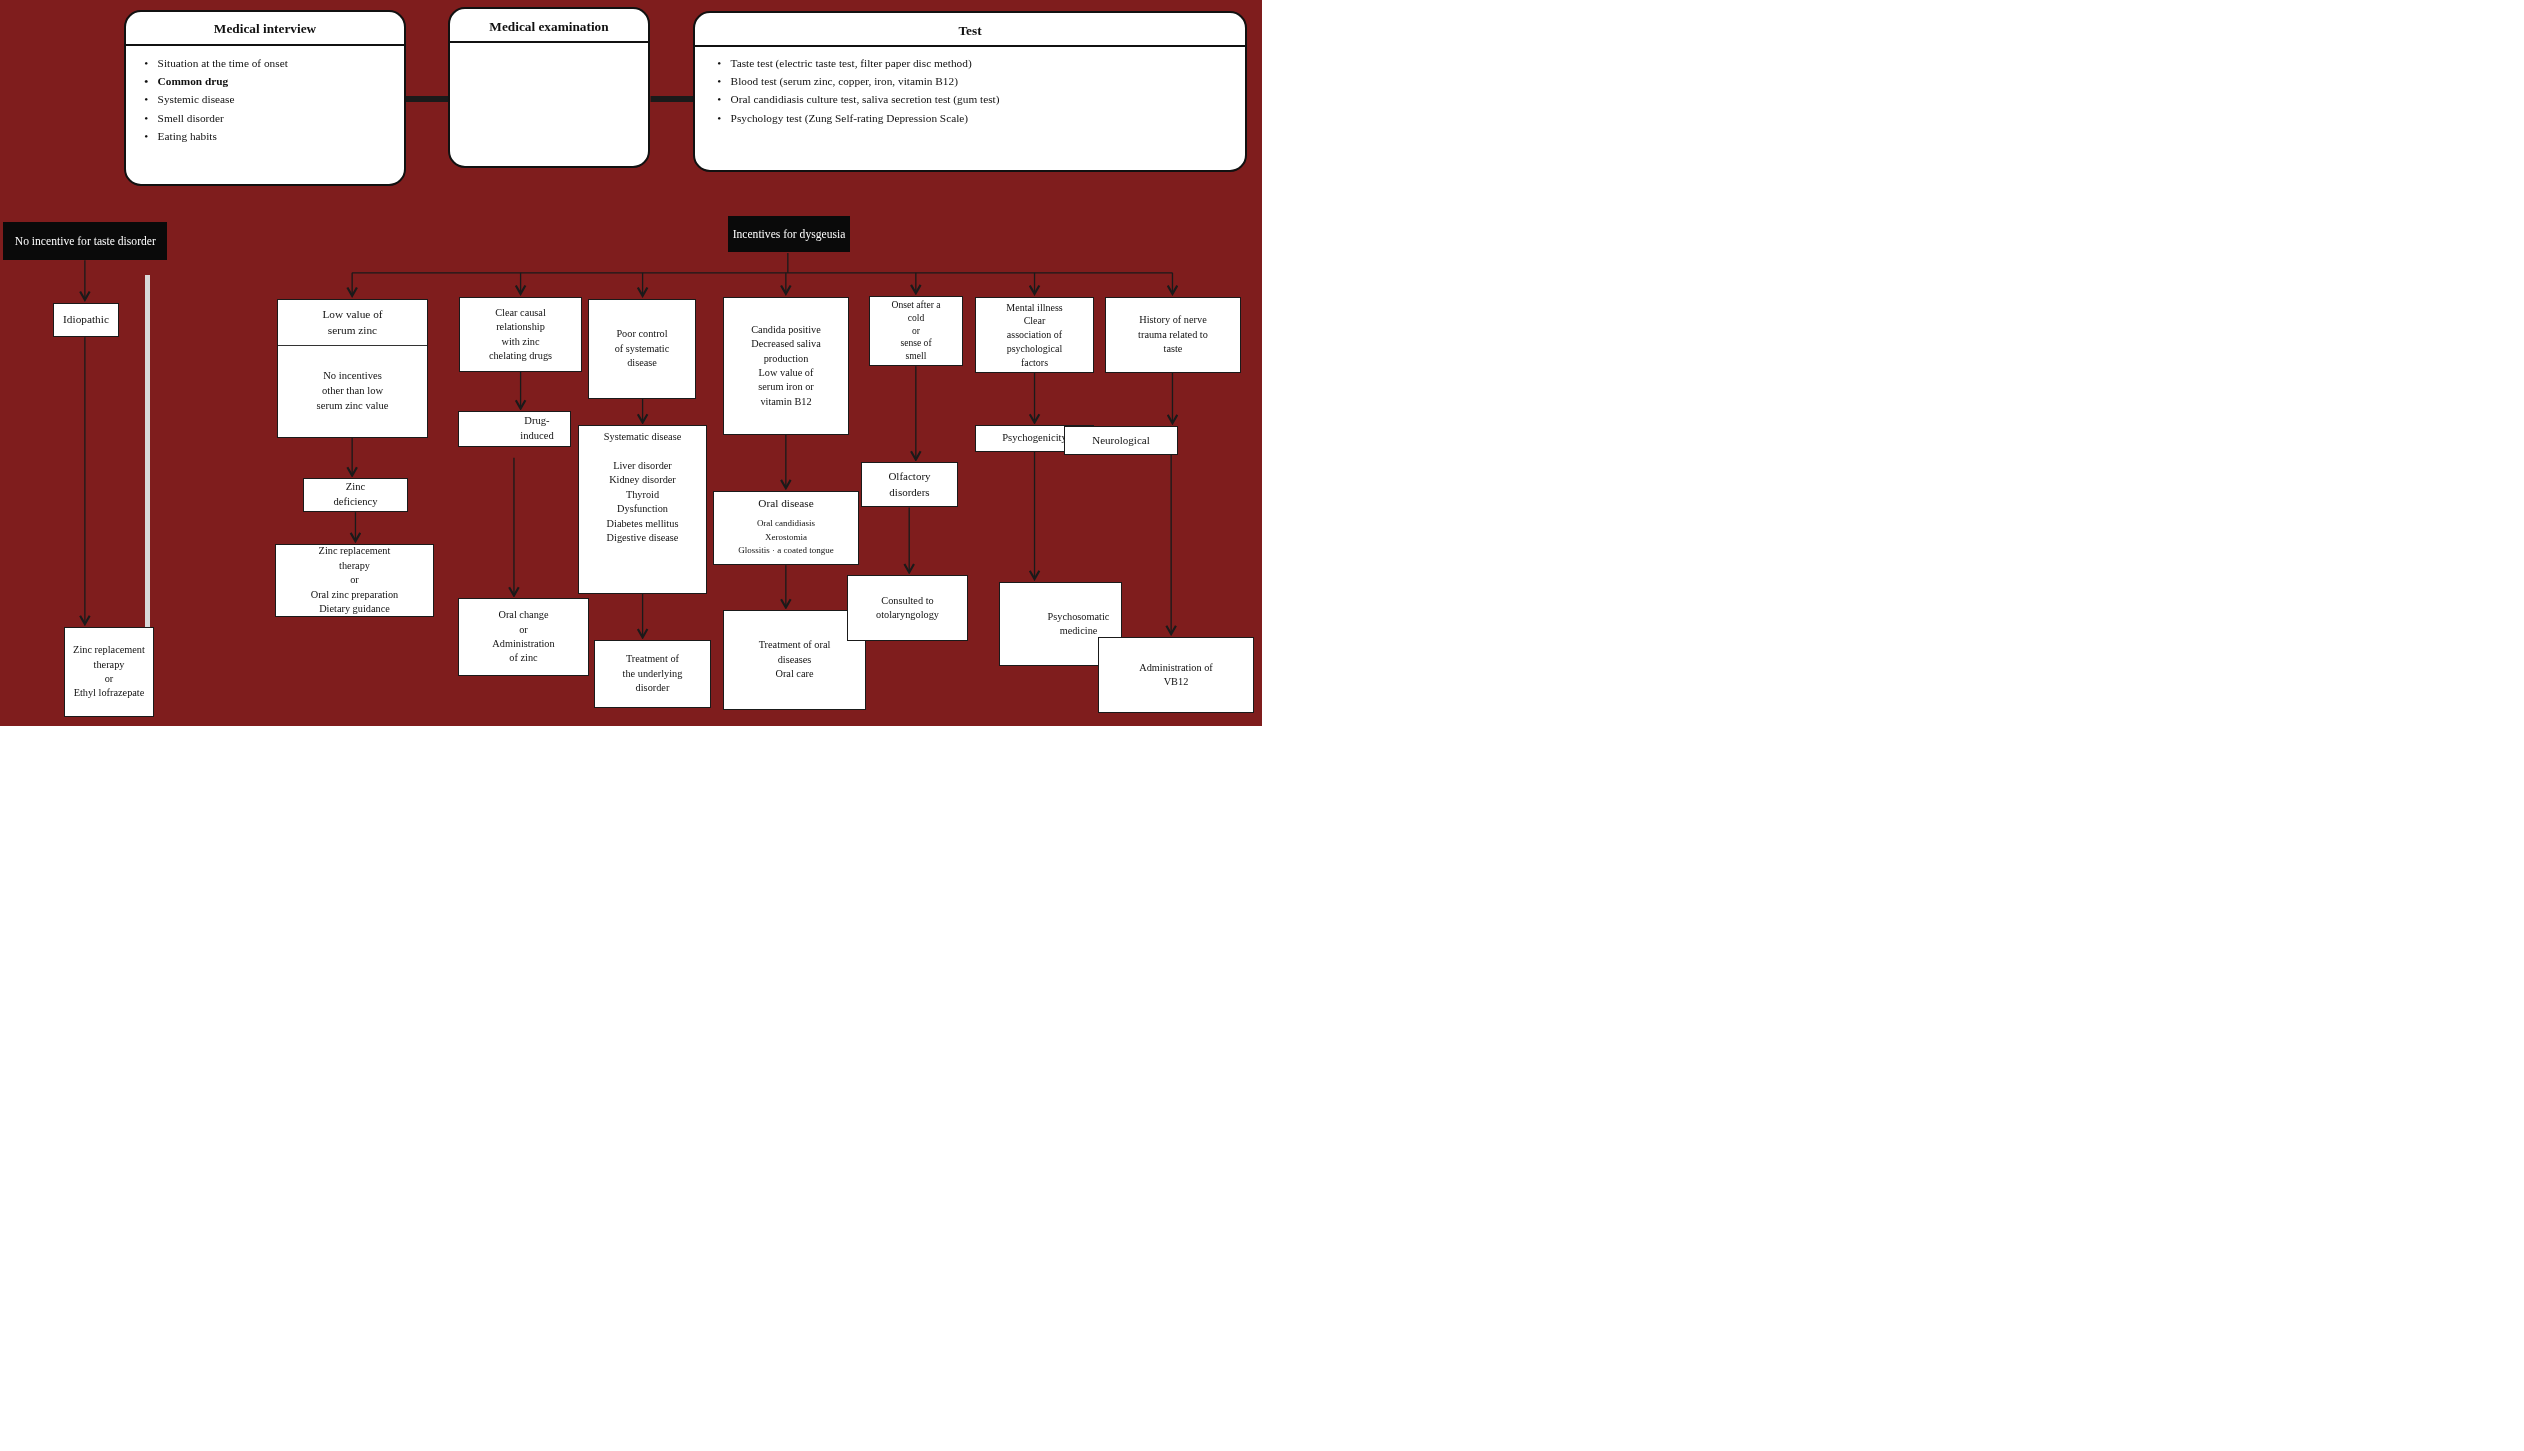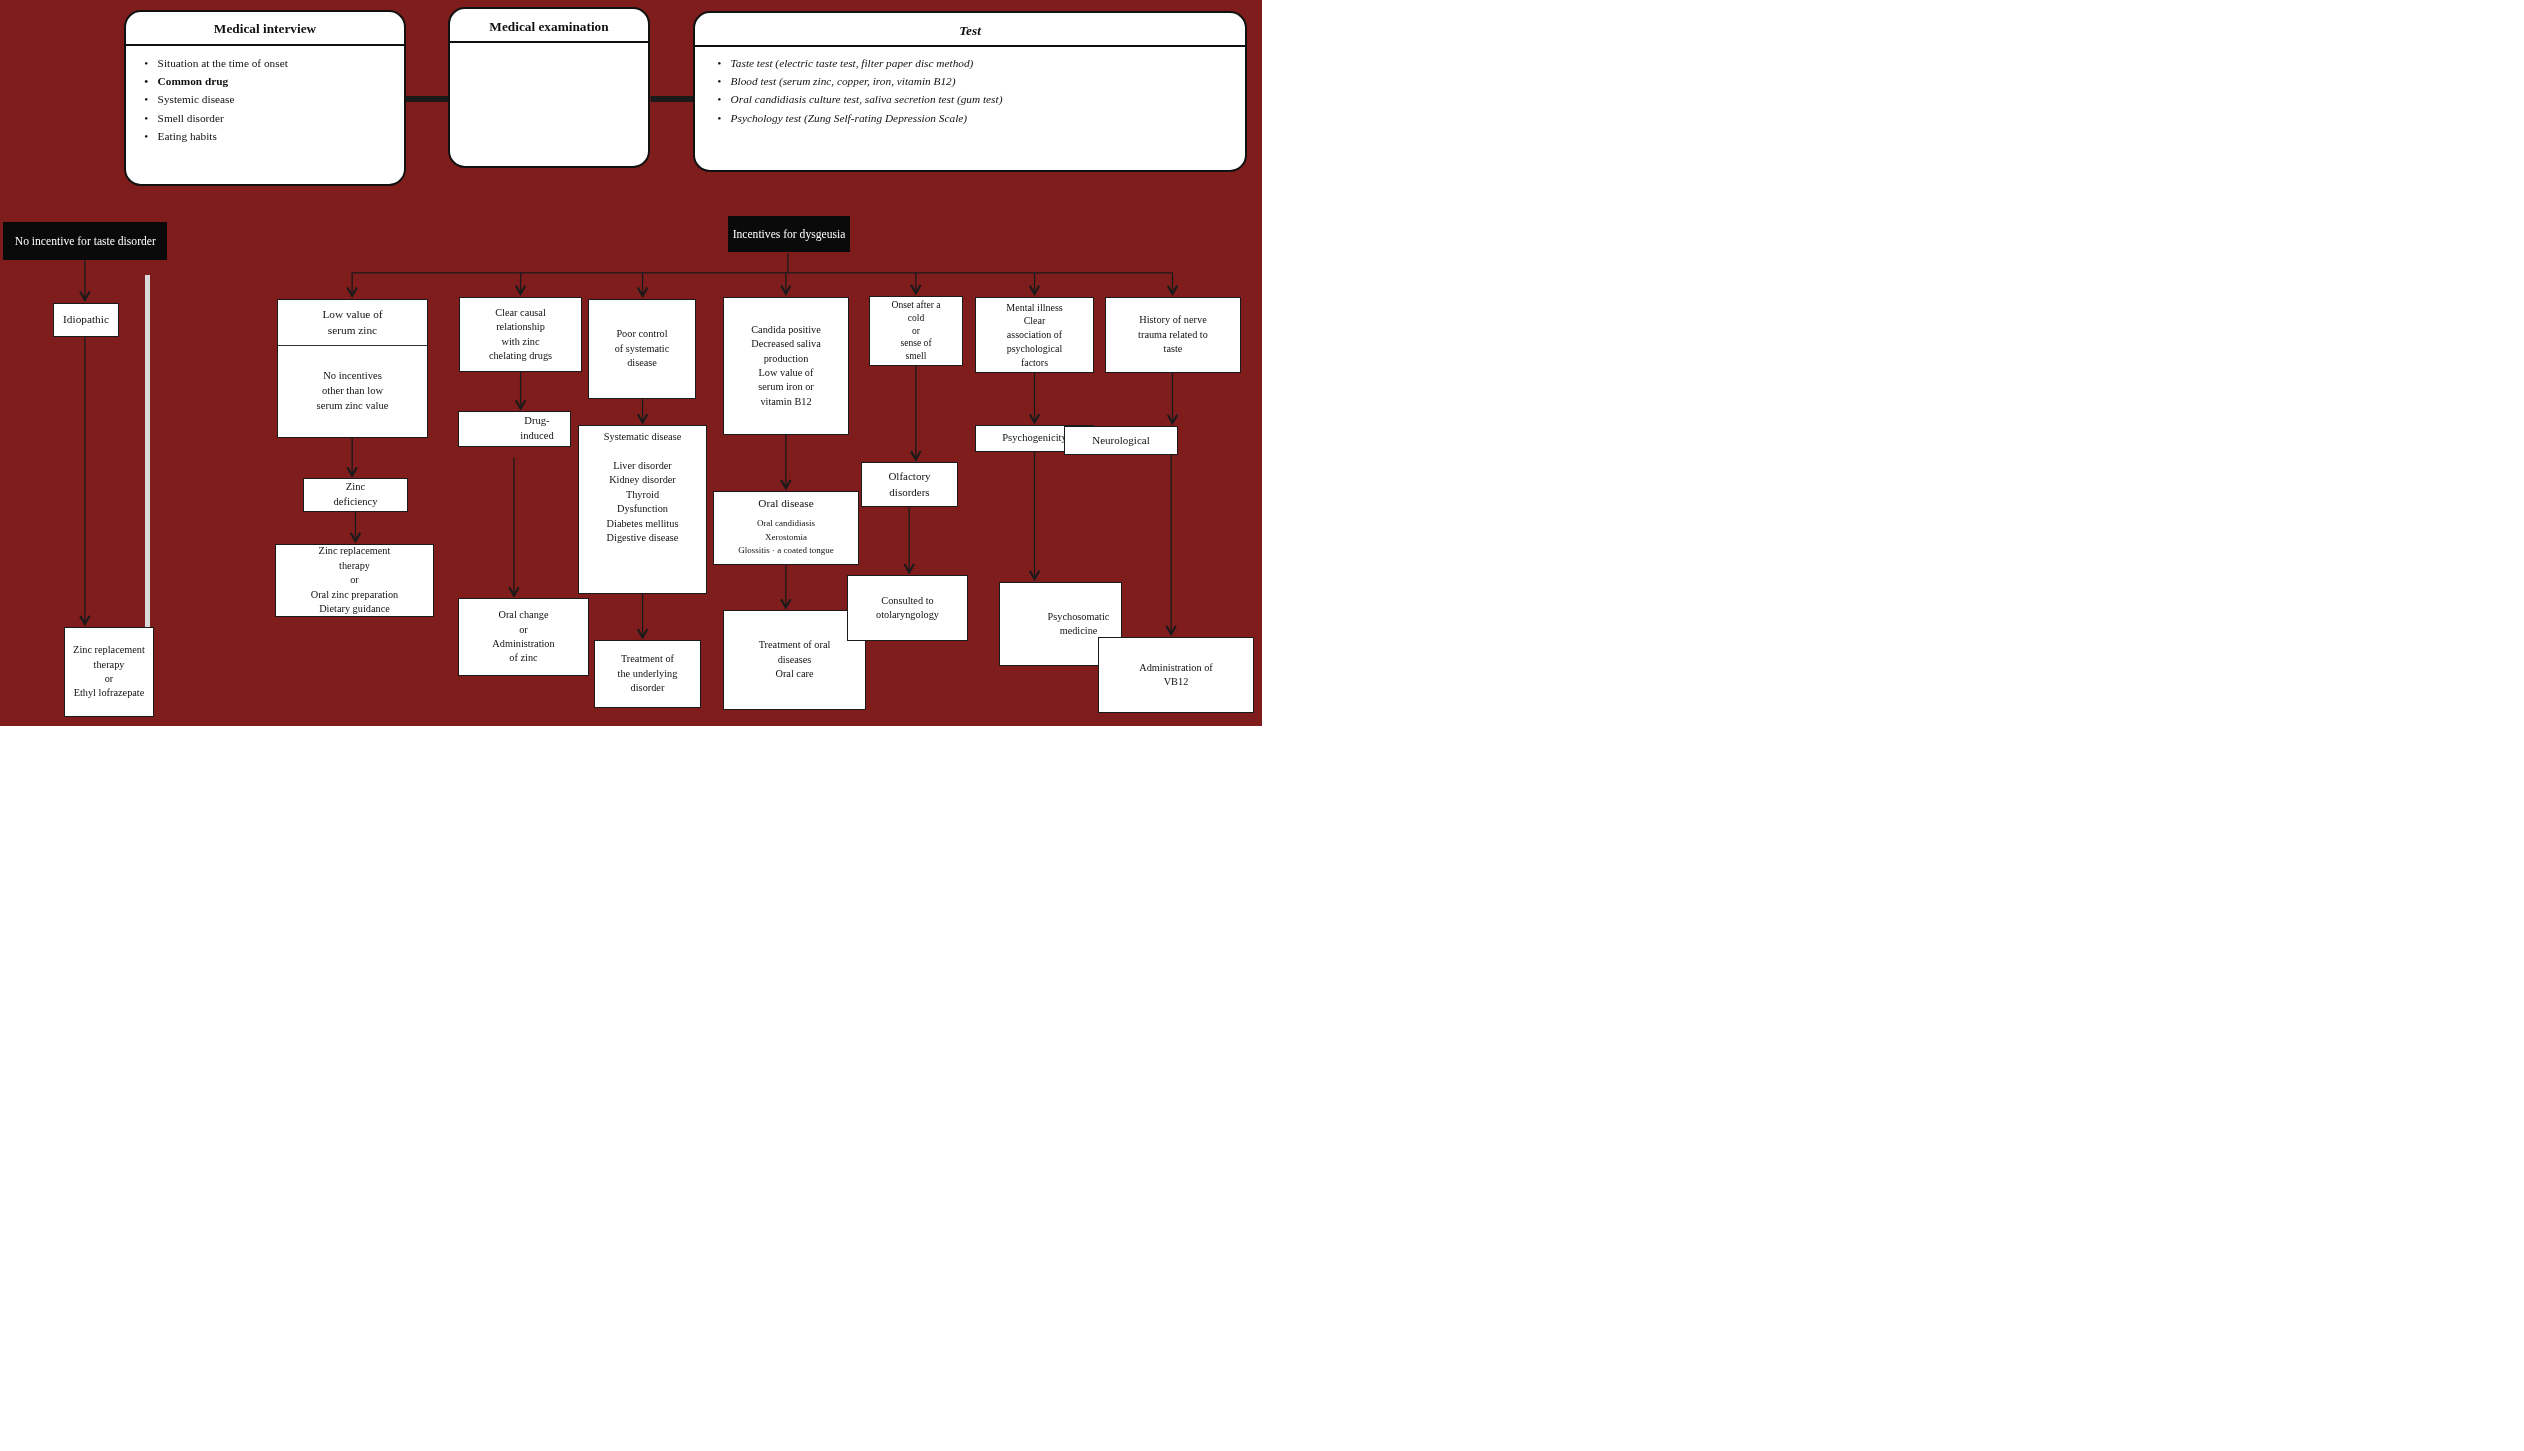--- a/index.html
+++ b/index.html
@@ -112,21 +112,21 @@
         <li>Smell disorder</li>
         <li>Eating habits</li>
       </ul>
     </div>
   </div>
 
   <div class="rounded-panel" style="left:448px;top:7.3px;width:202px;height:161px;">
     <div class="panel-title">Medical examination</div>
   </div>
 
-  <div class="rounded-panel" style="left:693px;top:11.3px;width:554px;height:161px;font-style:italic;">
+  <div class="rounded-panel" style="left:693px;top:11.3px;width:554px;height:161px;">
     <div class="panel-title">Test</div>
     <div class="panel-body" style="padding-left:21px;padding-top:6.6px;">
       <ul class="bullets lh-tall">
         <li>Taste test (electric taste test, filter paper disc method)</li>
         <li>Blood test (serum zinc, copper, iron, vitamin B12)</li>
         <li>Oral candidiasis culture test, saliva secretion test (gum test)</li>
         <li>Psychology test (Zung Self-rating Depression Scale)</li>
       </ul>
     </div>
   </div>
@@ -171,21 +171,21 @@
 disease</div>
   <div class="node" style="left:578px;top:425px;width:129px;height:169px;justify-content:flex-start;">
     <div class="inner-title sm">Systematic disease</div>
     <div class="inner-detail">Liver disorder
 Kidney disorder
 Thyroid
 Dysfunction
 Diabetes mellitus
 Digestive disease</div>
   </div>
-  <div class="node" style="left:594px;top:640px;width:107px;height:68px;">Treatment of
+  <div class="node" style="left:594px;top:640px;width:117px;height:68px;">Treatment of
 the underlying
 disorder</div>
 
   <div class="node" style="left:723px;top:297px;width:126px;height:138px;">Candida positive
 Decreased saliva
 production
 Low value of
 serum iron or
 vitamin B12</div>
   <div class="node" style="left:713px;top:491px;width:146px;height:74px;justify-content:flex-start;">

